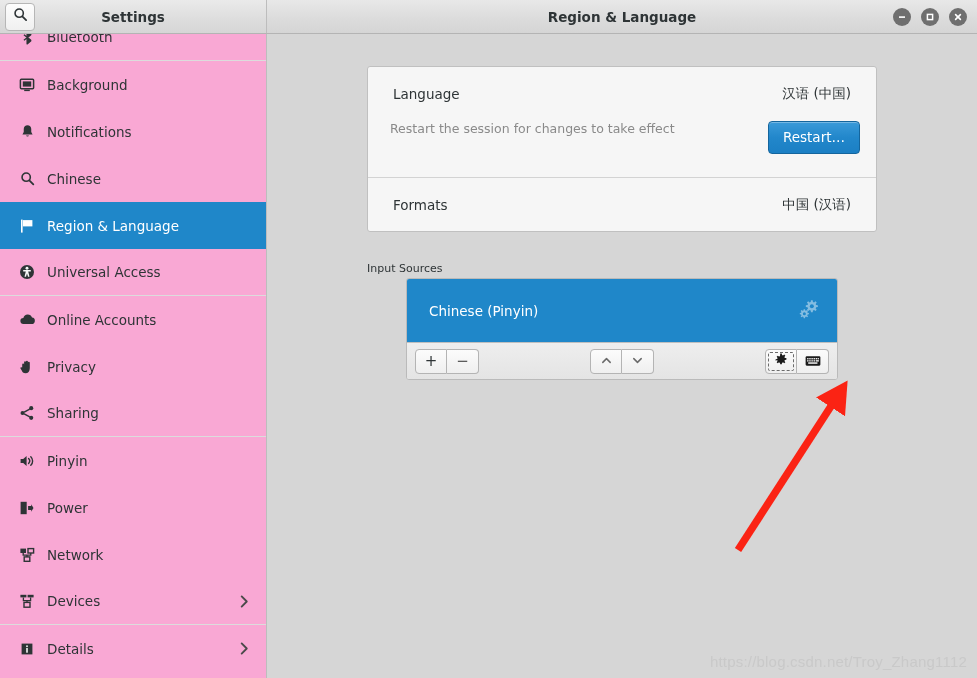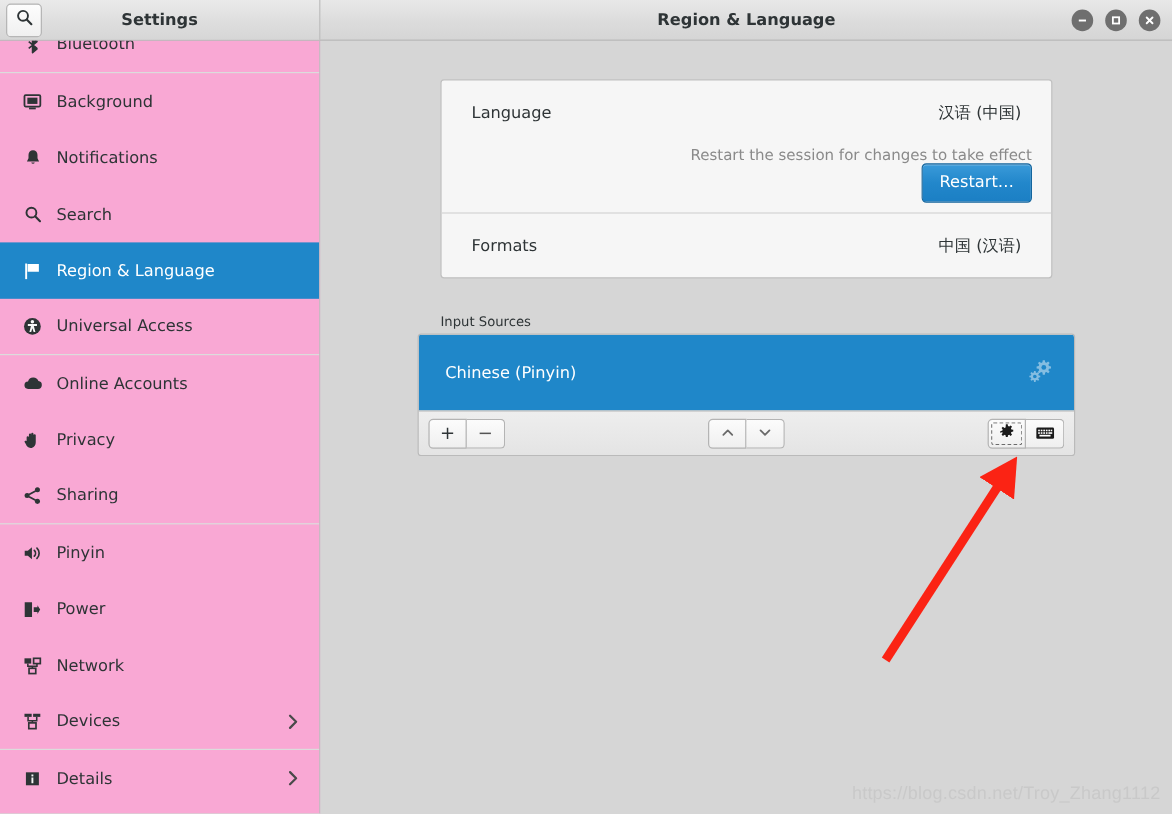--- a/index.html
+++ b/index.html
@@ -160,22 +160,21 @@
     font-size: 13.5px;
     color: #2e3436;
   }
   .card-row .val { margin-left: auto; }
   .row-divider { border-top: 1px solid #d3d3d3; }
 
   .restart-row {
     padding: 0 16px 0 22px;
     min-height: 56px;
     display: flex;
-    align-items: flex-end;
-    flex-direction: column;
+    align-items: flex-start;
   }
   .restart-note { font-size: 12.5px; color: #8a8a8a; }
   .restart-btn {
     margin-left: auto;
     padding: 7px 14px 8px;
     font-size: 13.5px;
     color: #ffffff;
     background: linear-gradient(to bottom, #3a9ad9 0%, #2287cb 50%, #1b7fc4 100%);
     border: 1px solid #14659d;
     border-radius: 4px;
@@ -186,21 +185,21 @@
 
   .section-title {
     width: 510px;
     margin: 30px auto 3px;
     font-size: 11px;
     font-weight: normal;
     color: #2e3436;
   }
 
   .is-box {
-    width: 548px;
+    width: 432px;
     margin: 0 auto;
     border: 1px solid #bababa;
     border-radius: 3px;
     overflow: hidden;
     background: #f2f2f2;
   }
   .is-list { background: #ffffff; }
   .is-item {
     height: 63px;
     display: flex;
@@ -347,21 +346,21 @@
             </span>
             <span class="side-label">Notifications</span>
           </div>
           <div class="side-item">
             <span class="side-icon">
               <svg width="15" height="15" viewBox="0 0 16 16">
                 <circle cx="6.6" cy="6.6" r="4.4" fill="none" stroke="#2e3436" stroke-width="1.7"></circle>
                 <line x1="9.9" y1="9.9" x2="14.2" y2="14.2" stroke="#2e3436" stroke-width="1.9" stroke-linecap="round"></line>
               </svg>
             </span>
-            <span class="side-label">Search</span>
+            <span class="side-label">Chinese</span>
           </div>
           <div class="side-item active">
             <span class="side-icon">
               <svg width="16" height="16" viewBox="0 0 16 16">
                 <rect x="2" y="1.6" width="1.6" height="13" fill="#ffffff"></rect>
                 <path d="M4 2.1h9.4v6.3H4z" fill="#ffffff"></path>
               </svg>
             </span>
             <span class="side-label">Region &amp; Language</span>
           </div>

